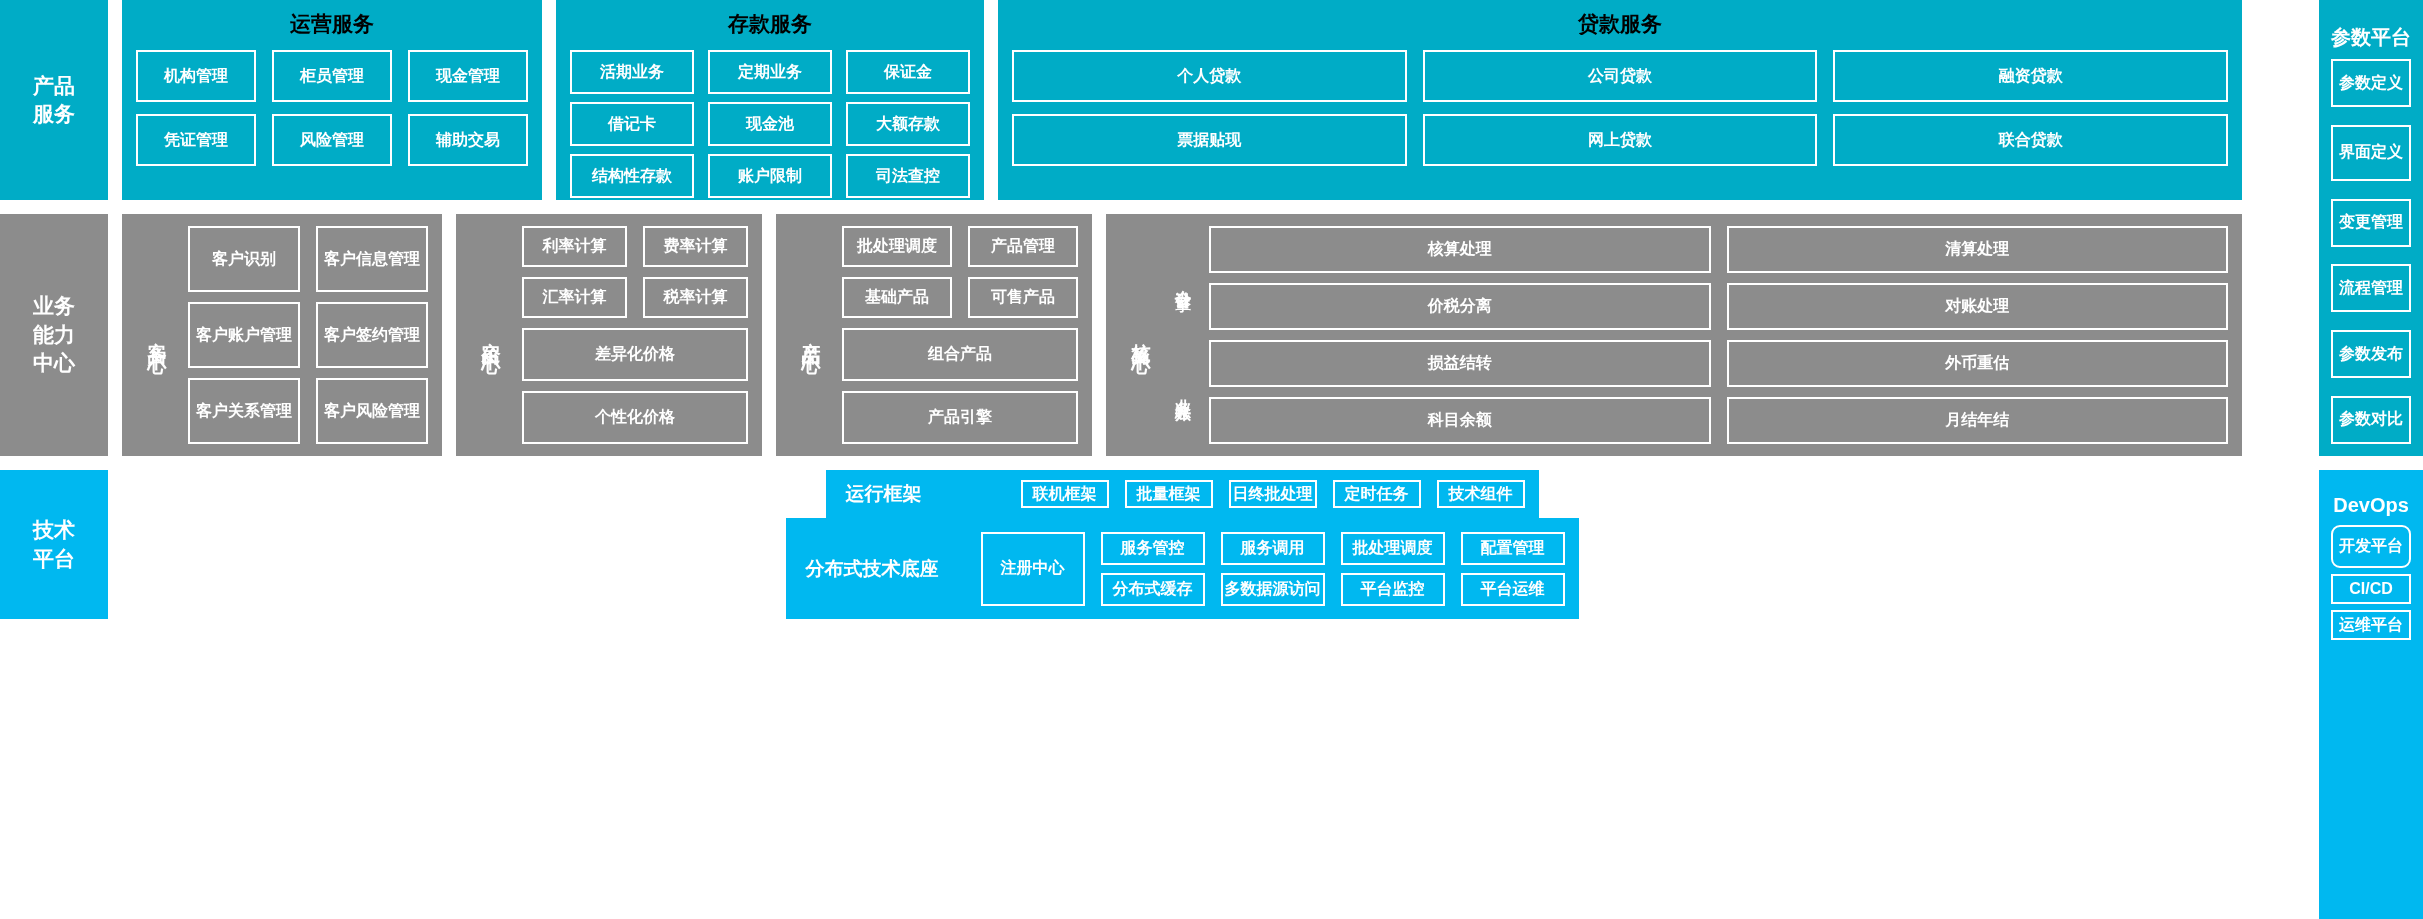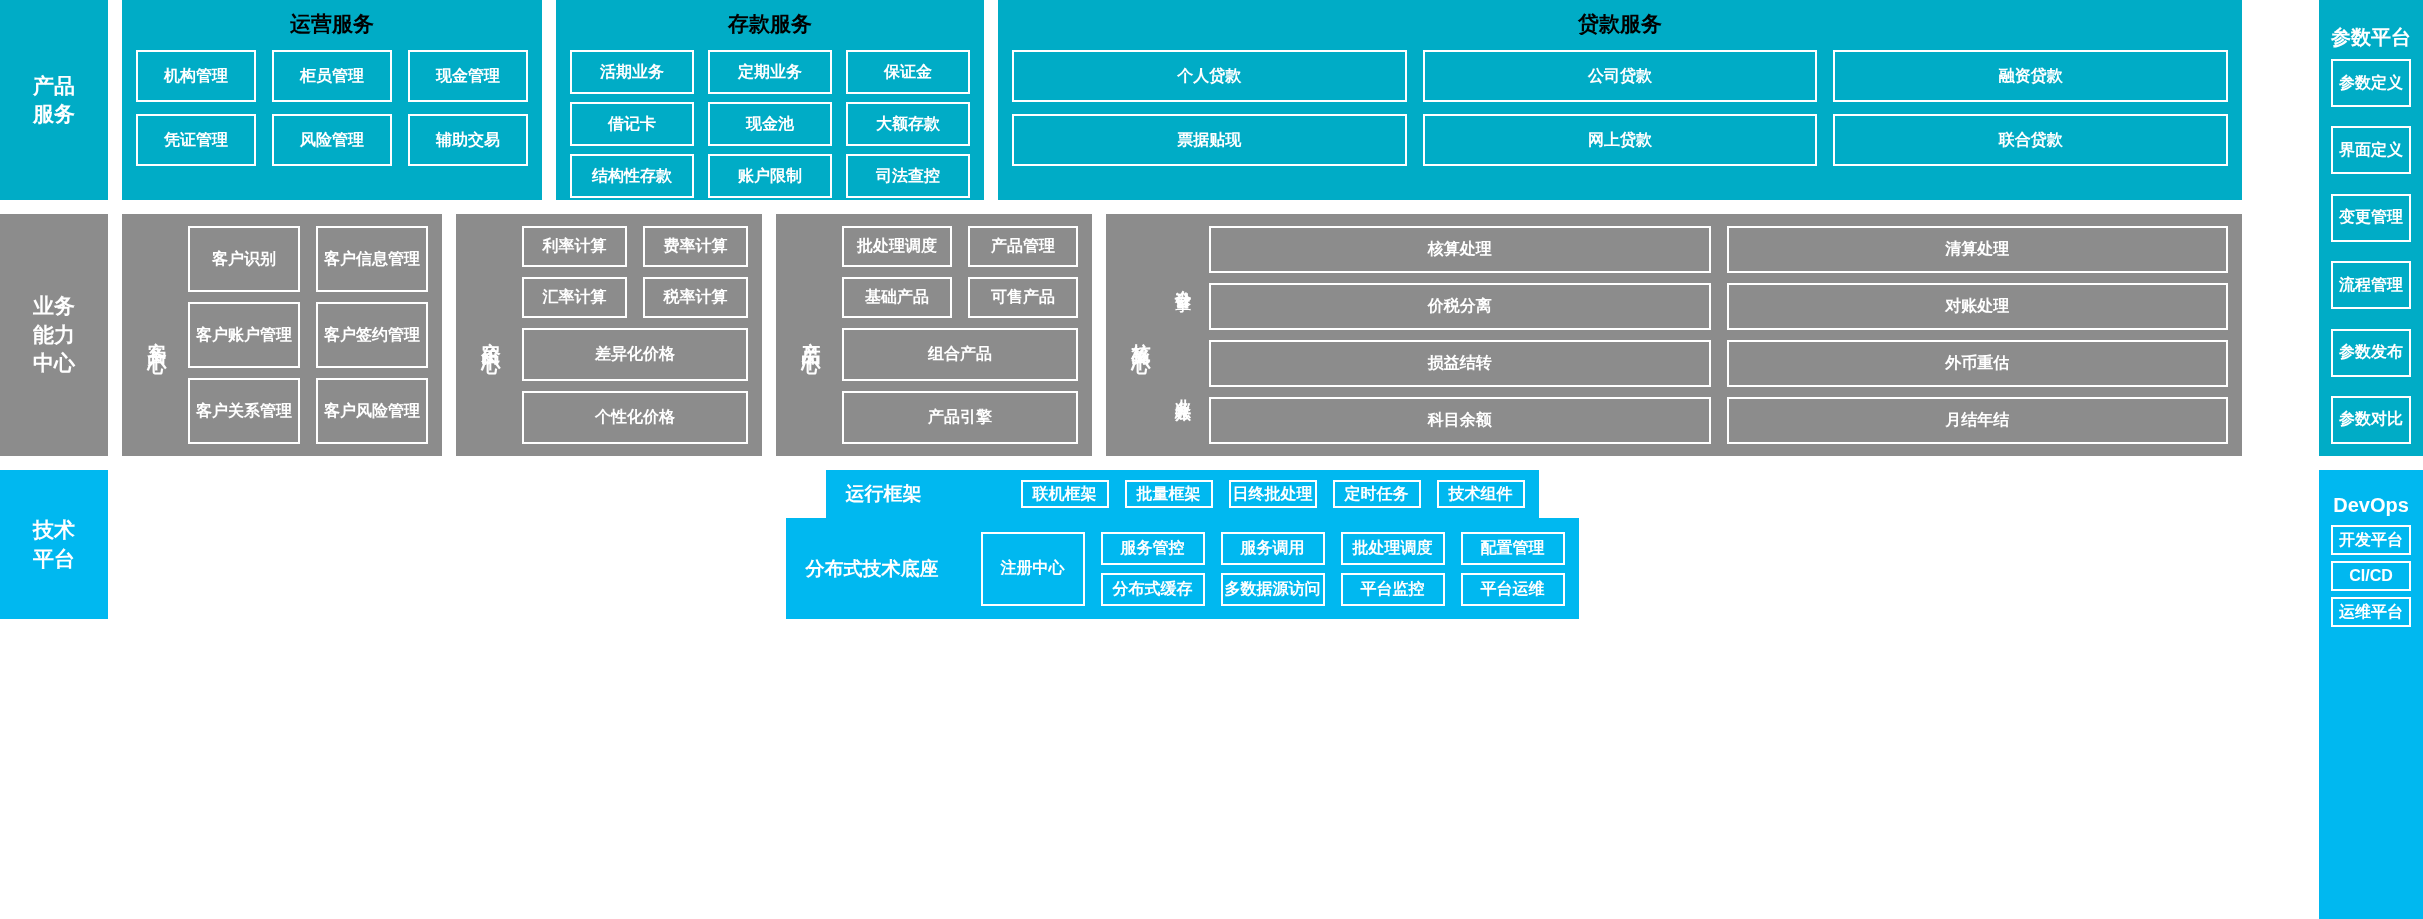--- a/index.html
+++ b/index.html
@@ -354,31 +354,31 @@
 
     <div style="flex:0 0 167px;"></div>
   </div>
 
   <div class="rail" style="position:absolute; right:0; top:0; height:919px;">
 
     <div class="rail-panel teal" style="flex:0 0 456px;">
       <div class="rail-title">参数平台</div>
       <div class="rail-tiles spread">
         <div class="tile" style="height:48px;">参数定义</div>
-        <div class="tile" style="height:48px;">界面定义</div>
+        <div class="tile" style="height:56px;">界面定义</div>
         <div class="tile" style="height:48px;">变更管理</div>
         <div class="tile" style="height:48px;">流程管理</div>
         <div class="tile" style="height:48px;">参数发布</div>
         <div class="tile" style="height:48px;">参数对比</div>
       </div>
     </div>
 
     <div class="rail-panel cyan" style="flex:1 1 auto; margin-top:0;">
       <div class="rail-title">DevOps</div>
       <div class="rail-tiles tight">
-        <div class="tile" style="height:30px;">开发平台</div>
+        <div class="tile" style="height:43px;border-radius:9px;">开发平台</div>
         <div class="tile" style="height:30px;">CI/CD</div>
         <div class="tile" style="height:30px;">运维平台</div>
       </div>
     </div>
   </div>
 
 </div>
 
 </body></html>

